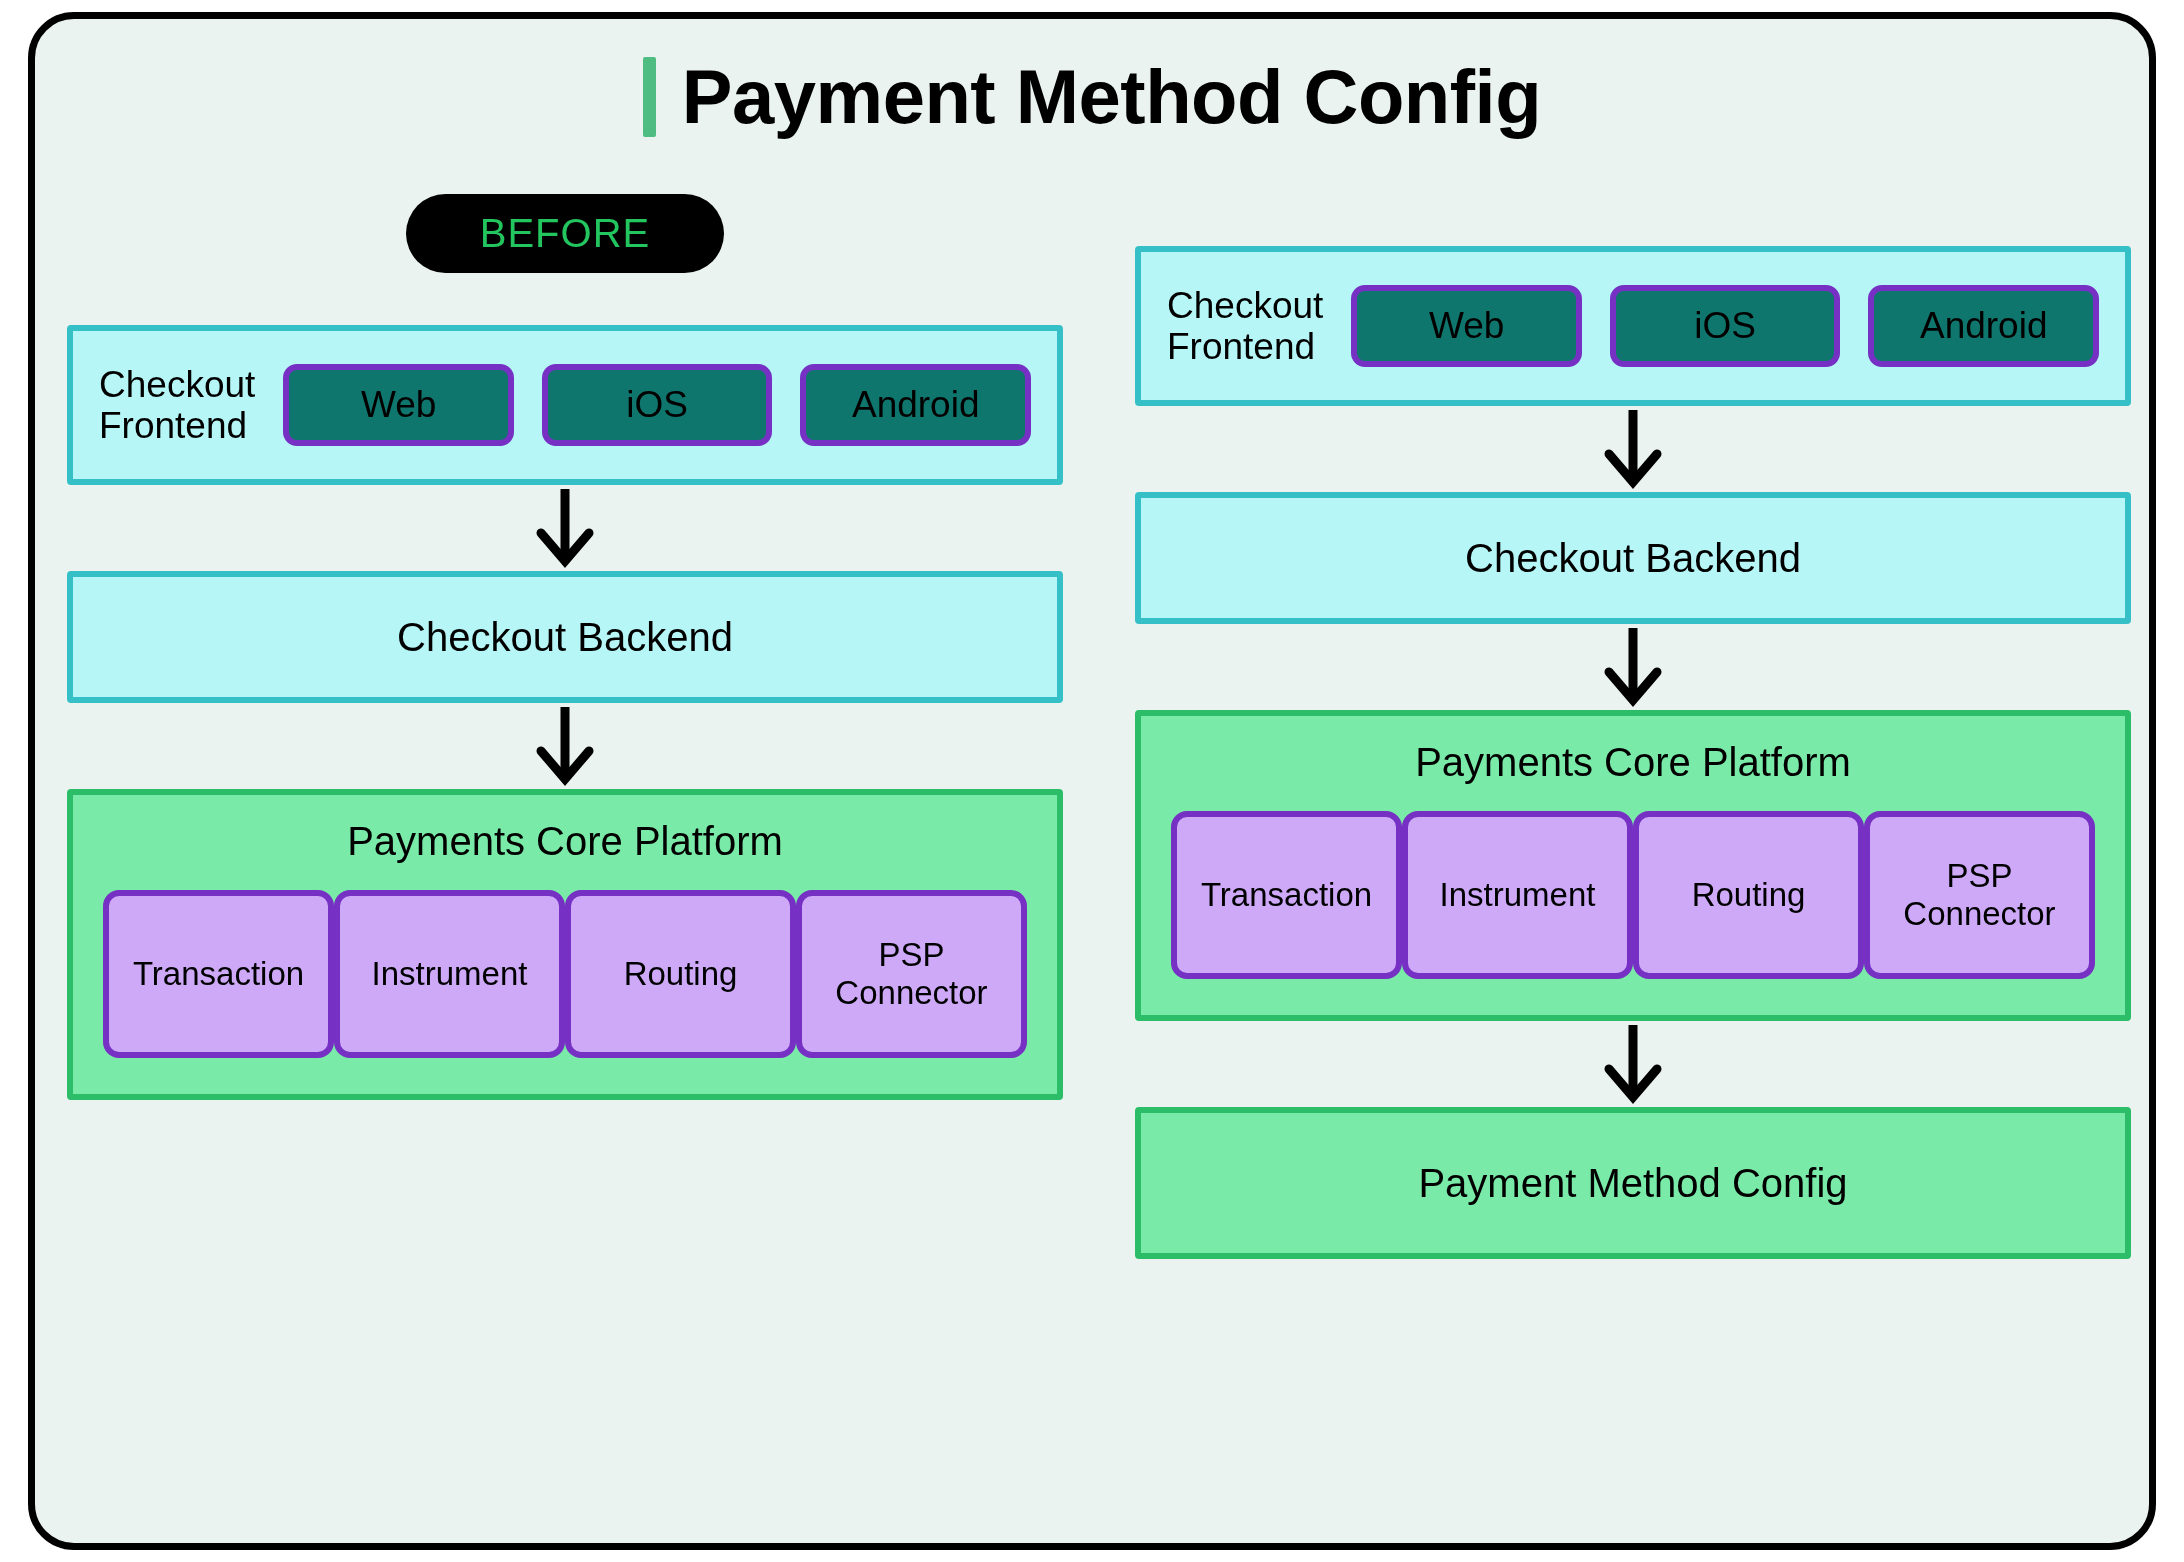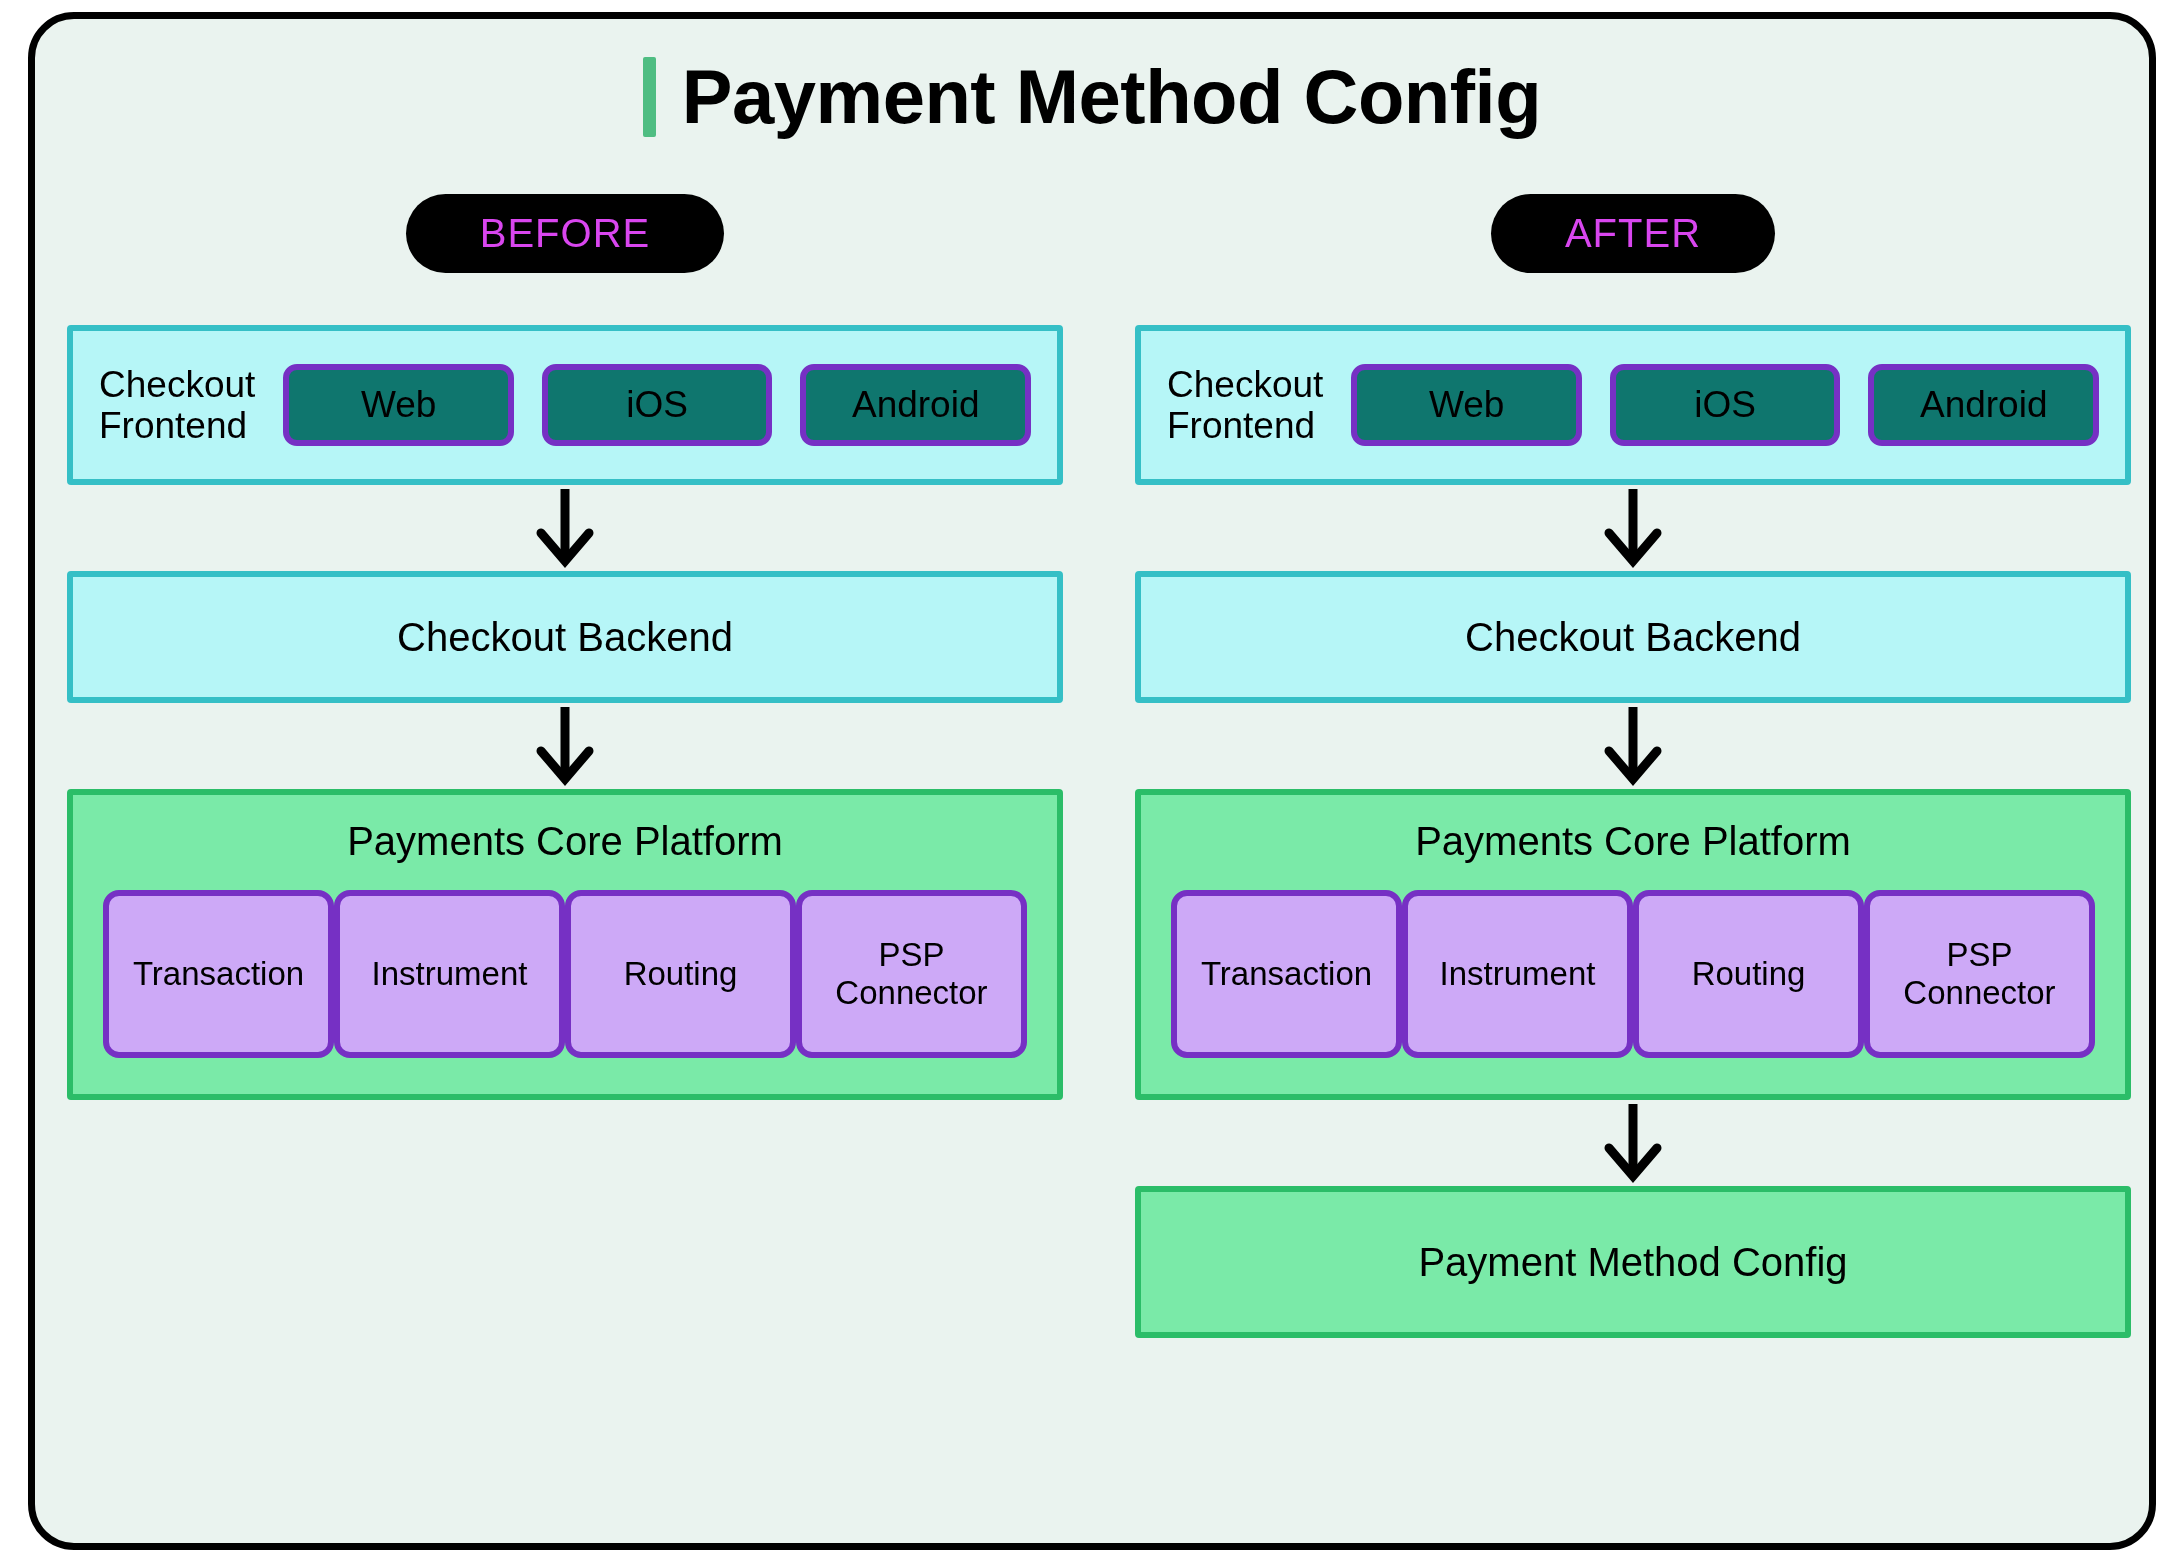--- a/index.html
+++ b/index.html
@@ -71,21 +71,21 @@
   .column {
     width: 996px;
     display: flex;
     flex-direction: column;
     align-items: center;
   }
 
   
   .pill {
     background: #000000;
-    color: #d946ef;
+    color: #22c55e;
     font-size: 40px;
     letter-spacing: 1px;
     border-radius: 40px;
     padding: 17px 74px;
     text-align: left;
     white-space: nowrap;
   }
 
   
   .block {
@@ -250,21 +250,20 @@
             <div class="core-card">PSP
 Connector</div>
           </div>
         </div>
 
         <div class="spacer-fill"></div>
       </div>
 
       <div class="column">
 
-        <div class="pill">AFTER</div>
 
         <div class="gap-sm"></div>
         <div class="gap-sm"></div>
 
         <div class="block cyan frontend-row">
           <div class="frontend-label">Checkout
 Frontend</div>
           <div class="chip">Web</div>
           <div class="chip">iOS</div>
           <div class="chip">Android</div>

